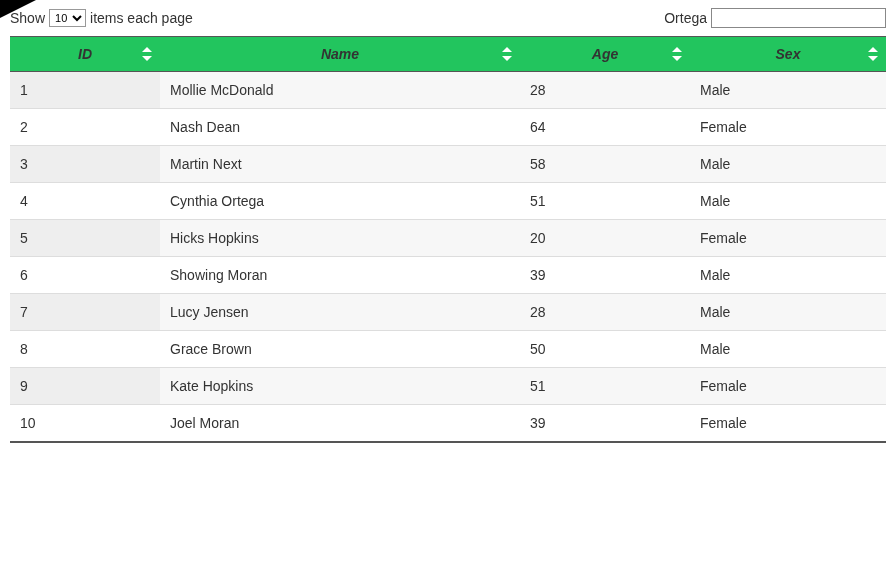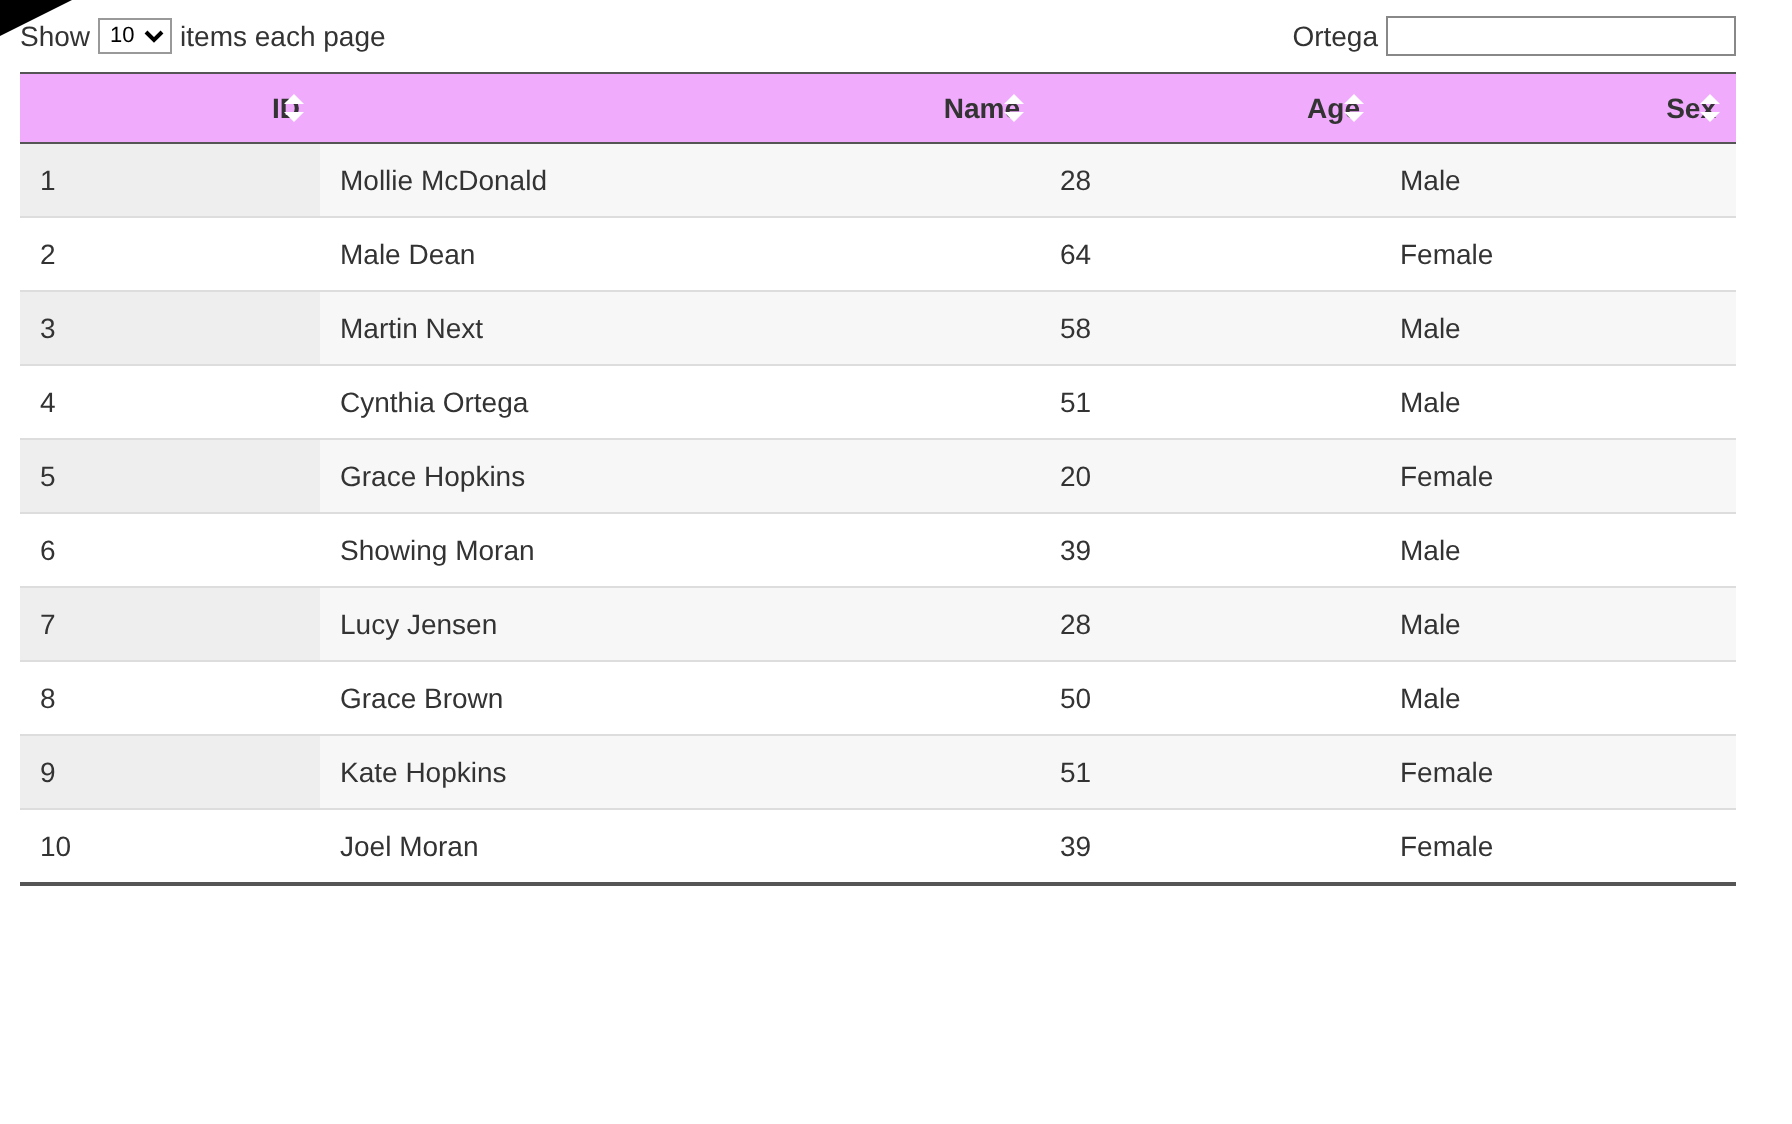--- a/index.html
+++ b/index.html
@@ -12,21 +12,21 @@
     color: #333;
     background: #fff;
   }
   .corner-triangle {
     position: absolute;
     top: 0; left: 0;
     width: 0; height: 0;
     border-top: 18px solid #000;
     border-right: 36px solid transparent;
   }
-  .wrap { padding: 8px 28px 20px 10px; }
+  .wrap { padding: 8px 10px 20px 10px; }
   .topbar {
     display: flex;
     justify-content: space-between;
     align-items: center;
     margin-bottom: 8px;
   }
   .show-ctl, .search-ctl { display: flex; align-items: center; gap: 4px; }
   select.page-size {
     font-size: 11px;
     border: 1px solid #999;
@@ -41,26 +41,27 @@
     padding: 2px 4px;
     font-size: 13px;
   }
   table.data {
     width: 100%;
     border-collapse: collapse;
     border-top: 1px solid #555;
     border-bottom: 2px solid #555;
   }
   table.data thead th {
-    background: #f0abfc;
+    background: #22c55e;
     font-weight: bold;
-    text-align: right;
+    text-align: center;
     padding: 9px 10px;
     border-bottom: 1px solid #555;
     position: relative;
+    font-style: italic;
   }
   .sort-arrows {
     position: absolute;
     right: 8px;
     top: 50%;
     transform: translateY(-50%);
     width: 10px;
     height: 16px;
   }
   .sort-arrows .up, .sort-arrows .down {
@@ -162,39 +163,39 @@
     </thead>
     <tbody id="tbody">
         <tr>
     <td class="first">1</td>
     <td>Mollie McDonald</td>
     <td>28</td>
     <td>Male</td>
         </tr>
         <tr>
     <td class="first">2</td>
-    <td>Male Dean</td>
+    <td>Nash Dean</td>
     <td>64</td>
     <td>Female</td>
         </tr>
         <tr>
     <td class="first">3</td>
     <td>Martin Next</td>
     <td>58</td>
     <td>Male</td>
         </tr>
         <tr>
     <td class="first">4</td>
     <td>Cynthia Ortega</td>
     <td>51</td>
     <td>Male</td>
         </tr>
         <tr>
     <td class="first">5</td>
-    <td>Grace Hopkins</td>
+    <td>Hicks Hopkins</td>
     <td>20</td>
     <td>Female</td>
         </tr>
         <tr>
     <td class="first">6</td>
     <td>Showing Moran</td>
     <td>39</td>
     <td>Male</td>
         </tr>
         <tr>

